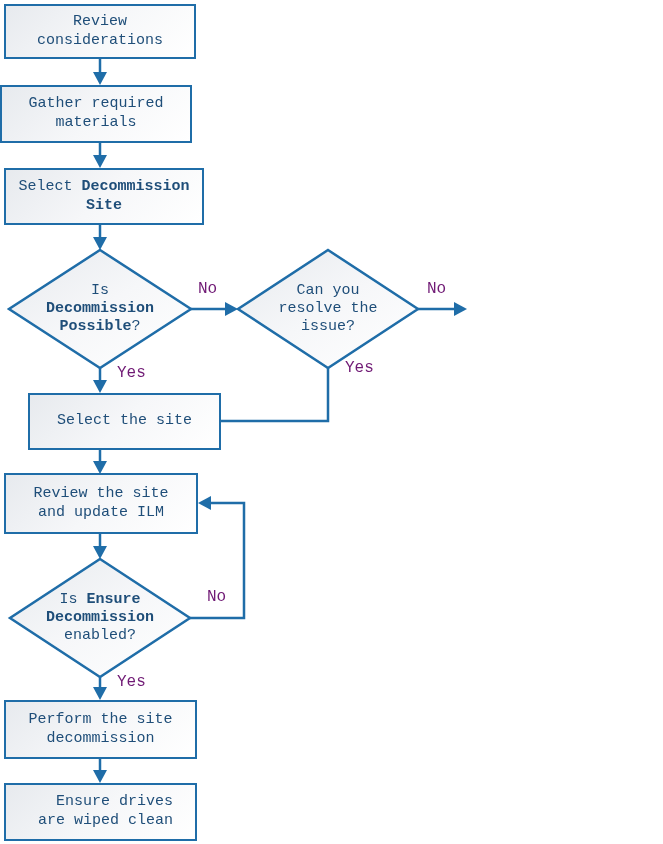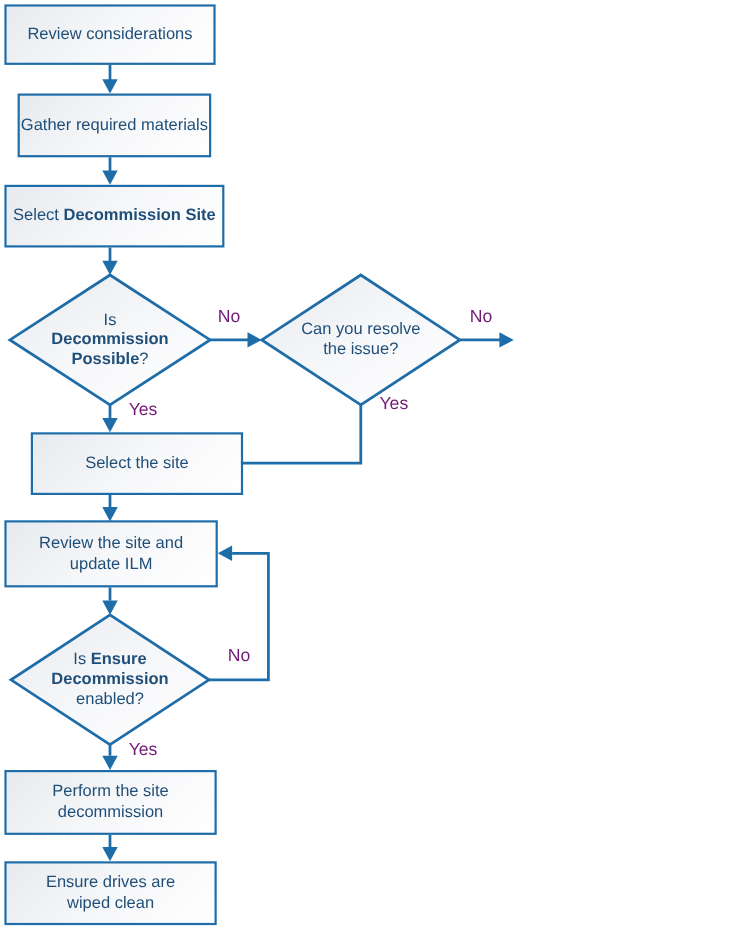--- a/index.html
+++ b/index.html
@@ -1,18 +1,18 @@
 <!DOCTYPE html>
 <html><head>
 <meta charset="utf-8">
 <style>
   html,body { margin:0; padding:0; background:#ffffff; }
   .canvas {
     position:relative; width:663px; height:844px; background:#ffffff;
-    font-family:Liberation Sans, sans-serif; color:#1f4e79;
+    font-family:Liberation Mono, monospace; color:#1f4e79;
   }
   .canvas svg { position:absolute; left:0; top:0; }
   .node {
     position:absolute; box-sizing:border-box;
     border:2px solid #1f6da8;
     background:linear-gradient(135deg,#e7eaee 0%,#f6f7f9 50%,#ffffff 100%);
     display:flex; align-items:center; justify-content:center;
     text-align:center; font-size:15px; line-height:1.25; color:#1f4e79;
   }
   .node .inner { display:inline-block; }
@@ -94,42 +94,42 @@
         <line x1="100" y1="759" x2="100" y2="770" fill="none"></line>
           <polygon points="93,770 107,770 100,783" stroke="none"></polygon>
       </g>
     </g>
   </svg>
 
   <div class="node" style="left:4px; top:4px; width:192px; height:55px;">
     <span class="inner">Review considerations</span>
   </div>
 
-  <div class="node" style="left:16px; top:85px; width:176px; height:58px;">
+  <div class="node" style="left:0; top:85px; width:192px; height:58px;">
     <span class="inner">Gather required materials</span>
   </div>
 
   <div class="node" style="left:4px; top:168px; width:200px; height:57px;">
     <span class="inner"><span>Select </span><b>Decommission Site</b></span>
   </div>
 
   <div class="node" style="left:4px; top:393px; width:193px; height:57px;margin-left:24px;">
     <span class="inner">Select the site</span>
   </div>
 
   <div class="node" style="left:4px; top:473px; width:194px; height:61px;">
     <span class="inner" style="max-width:150px;">Review the site and update ILM</span>
   </div>
 
   <div class="node" style="left:4px; top:700px; width:193px; height:59px;">
     <span class="inner" style="max-width:150px;">Perform the site decommission</span>
   </div>
 
   <div class="node" style="left:4px; top:783px; width:193px; height:58px;">
-    <span class="inner" style="max-width:145px;">Ensure drives are wiped clean</span>
+    <span class="inner" style="max-width:145px;text-align:right;">Ensure drives are wiped clean</span>
   </div>
 
 
   <div class="dtext" style="left:9px; top:250px; width:182px; height:118px;">
     <span class="inner" style="max-width:110px;"><span>Is </span><b>Decommission Possible</b><span>?</span></span>
   </div>
 
   <div class="dtext" style="left:238px; top:250px; width:180px; height:118px;">
     <span class="inner" style="max-width:125px;">Can you resolve the issue?</span>
   </div>

